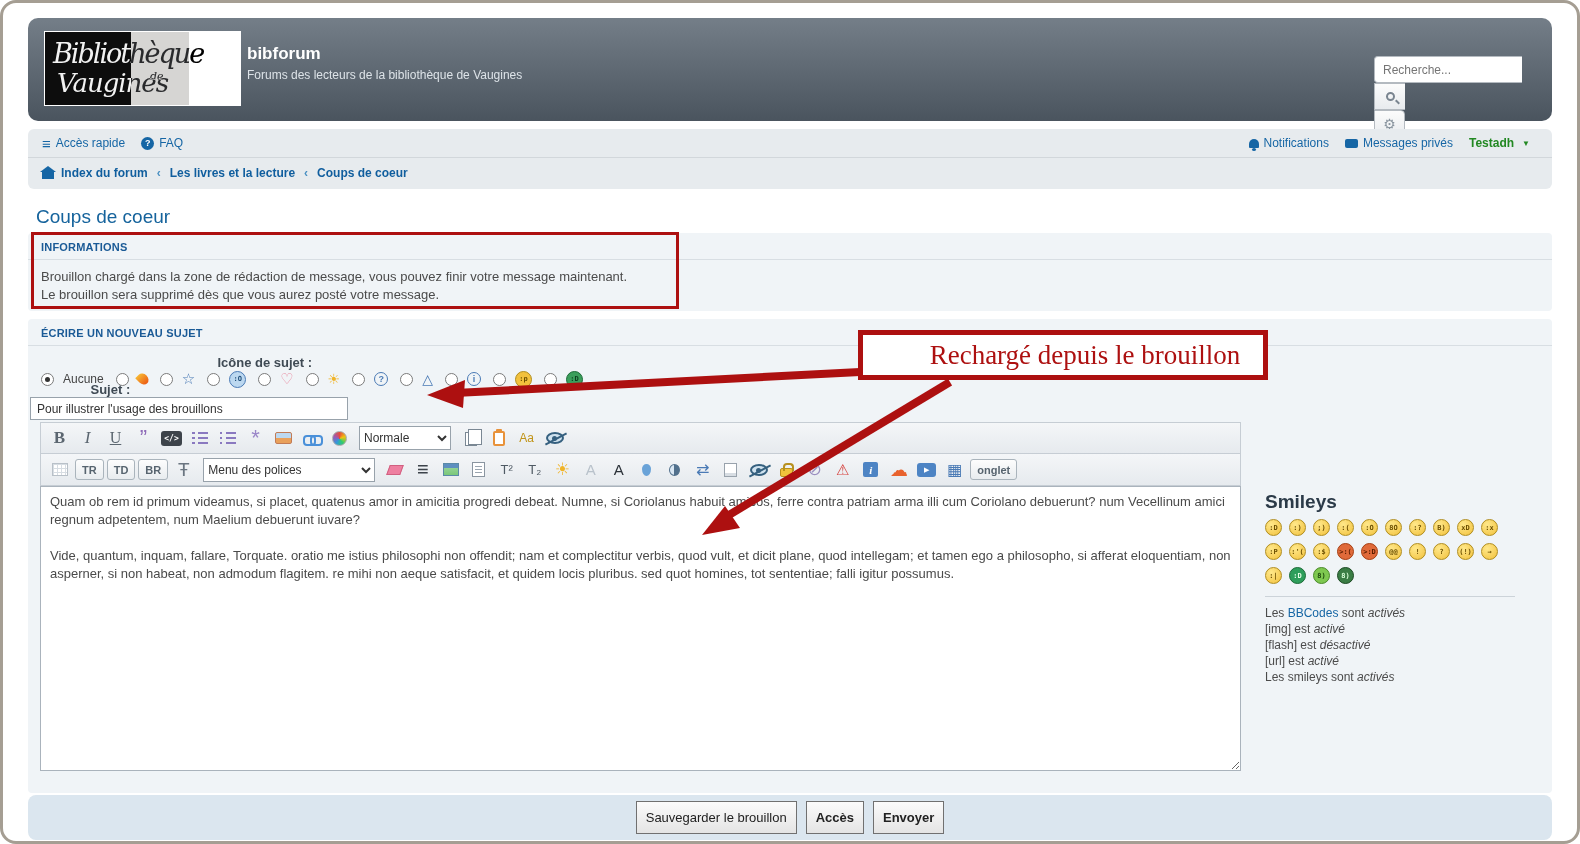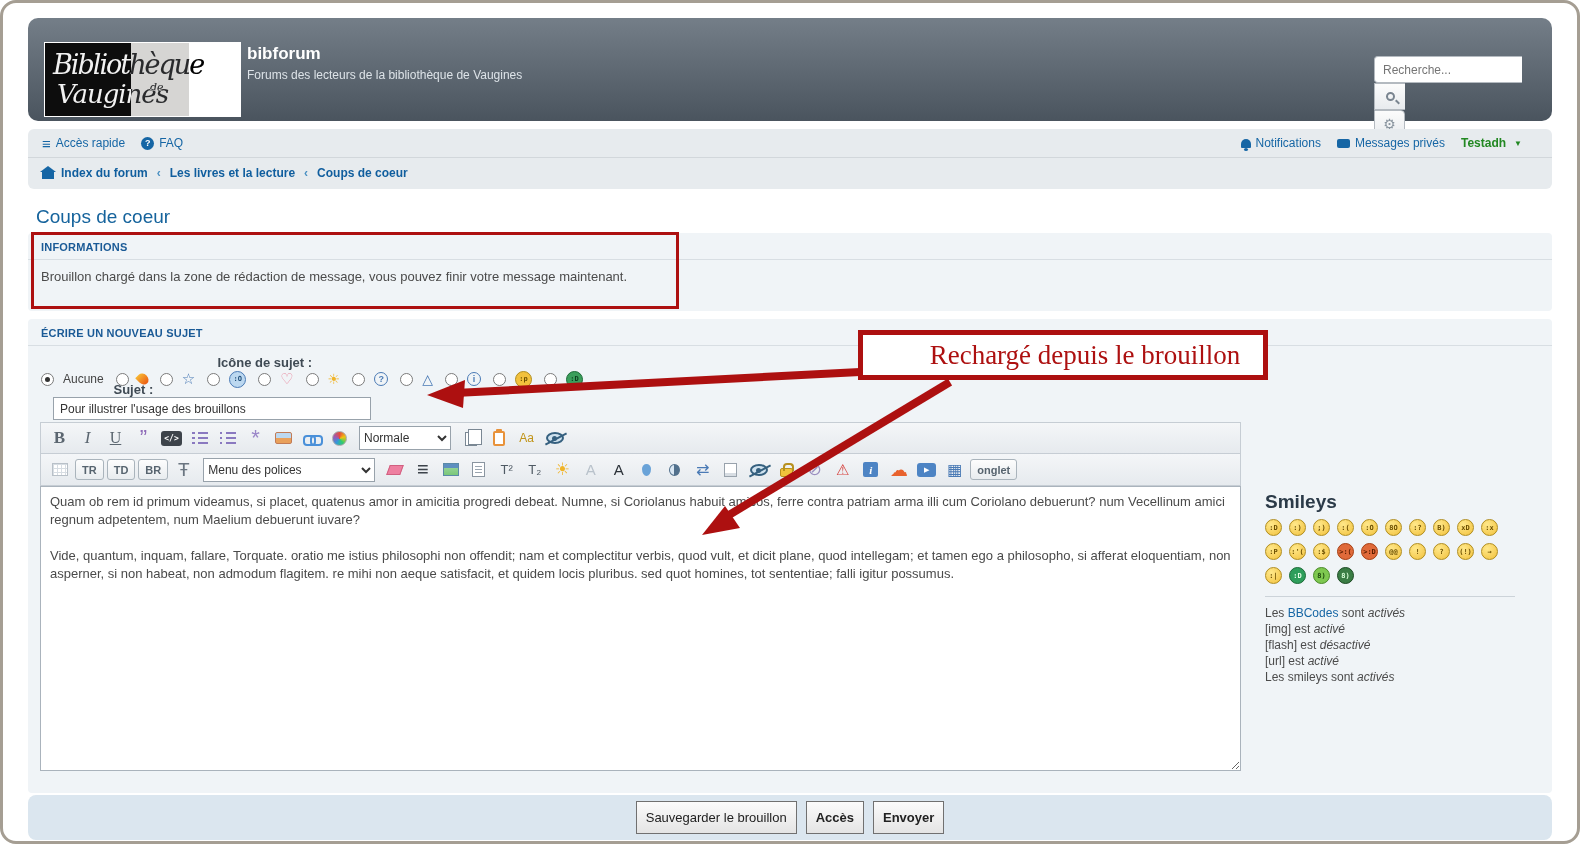--- a/index.html
+++ b/index.html
@@ -3,21 +3,21 @@
 <meta charset="utf-8">
 <style>
   * { box-sizing: border-box; margin: 0; padding: 0; }
   body { background:#fff; font-family:"Liberation Sans","DejaVu Sans",sans-serif; }
   .page { position:relative; width:1580px; height:844px; background:#fff;
           border:3px solid #a59e93; border-radius:16px; overflow:hidden; }
 
   
   .header { position:absolute; left:25px; top:15px; width:1524px; height:103px;
             border-radius:10px; background:linear-gradient(#747e88,#4a545e); }
-  .logo { position:absolute; left:16px; top:24px; width:197px; height:75px;
+  .logo { position:absolute; left:16px; top:13px; width:197px; height:75px;
           background:linear-gradient(90deg,#0d0d0d 0 44%,#d6d5d3 44% 74%,#ffffff 74%);
           border:1px solid #fff; overflow:hidden;text-align:right; }
   .logo .l1 { position:absolute; left:8px; top:6px; font-family:"DejaVu Serif",serif;
               font-style:italic; font-size:27px; letter-spacing:-2px; color:#fff;
               mix-blend-mode:difference; }
   .logo .lde { position:absolute; left:105px; top:38px; font-family:"DejaVu Serif",serif;
                font-style:italic; font-size:11px; color:#fff; mix-blend-mode:difference; }
   .logo .l2 { position:absolute; left:12px; top:36px; font-family:"DejaVu Serif",serif;
               font-style:italic; font-size:26px; letter-spacing:-1px; color:#fff;
               mix-blend-mode:difference; }
@@ -68,21 +68,21 @@
   .panel-head { padding:8px 13px 6px; font-size:11px; font-weight:bold; color:#1a5a96;
                 letter-spacing:.2px; border-bottom:1px solid #d8dee3; }
   .info-panel { top:230px; height:78px; }
   .info-body { padding:8px 13px; font-size:13px; color:#4b4b4b; line-height:18px; }
   .main-panel { top:316px; height:474px; }
 
   
   .frow { position:absolute; display:flex; align-items:center;flex-direction:column; }
   .flabel { font-size:13px; font-weight:bold; color:#3f4a54; }
   .icon-row { left:13px; top:36px; }
-  .subject-row { left:25px; top:63px; }
+  .subject-row { left:2px; top:63px; }
   .flabel { width:197px; }
   .radio-opts { display:flex; align-items:center; gap:4px; }
   .radio { width:13px; height:13px; border:1px solid #7b7b7b; border-radius:50%; background:#fff;
            display:inline-block; position:relative; flex:none; }
   .radio.sel::after { content:""; position:absolute; left:3px; top:3px; width:5px; height:5px;
                       background:#333; border-radius:50%; }
   .opt { display:inline-flex; align-items:center; gap:9px; margin-right:8px; cursor:pointer; font-size:12px; color:#444; }
   .subject-input { width:318px; height:23px; border:1px solid #98a2ab; padding:0 6px; font-size:12px; color:#333; background:#fff; }
 
   
@@ -212,41 +212,42 @@
       </a>
       <span class="spacer"></span>
       <a class="nav-item">
         <span class="bell"></span>
         <span>Notifications</span>
       </a>
       <a class="nav-item">
         <span class="pm"></span>
         <span>Messages privés</span>
       </a>
-      <a class="nav-item" style="margin-right:16px;">
+      <a class="nav-item" style="margin-right:8px;">
         <span class="username">Testadh</span>
         <span class="caret">▼</span>
       </a>
     </div>
     <div class="nav-row">
       <span class="home" style="margin-right:7px;"></span>
     <a class="bc-link">Index du forum</a>
         <span class="bc-sep">‹</span>
         <a class="bc-link">Les livres et la lecture</a>
         <span class="bc-sep">‹</span>
         <a class="bc-link">Coups de coeur</a>
       </div>
   </div>
 
   <div class="page-title">Coups de coeur</div>
 
   <div class="panel info-panel">
     <div class="panel-head">INFORMATIONS</div>
     <div class="info-body">
       <div>Brouillon chargé dans la zone de rédaction de message, vous pouvez finir votre message maintenant.</div>
+      <div>Le brouillon sera supprimé dès que vous aurez posté votre message.</div>
     </div>
   </div>
 
   <div class="panel main-panel">
     <div class="panel-head">ÉCRIRE UN NOUVEAU SUJET</div>
 
     <div class="frow icon-row">
       <span class="flabel">Icône de sujet :</span>
       <span class="radio-opts">
         <label class="opt">

